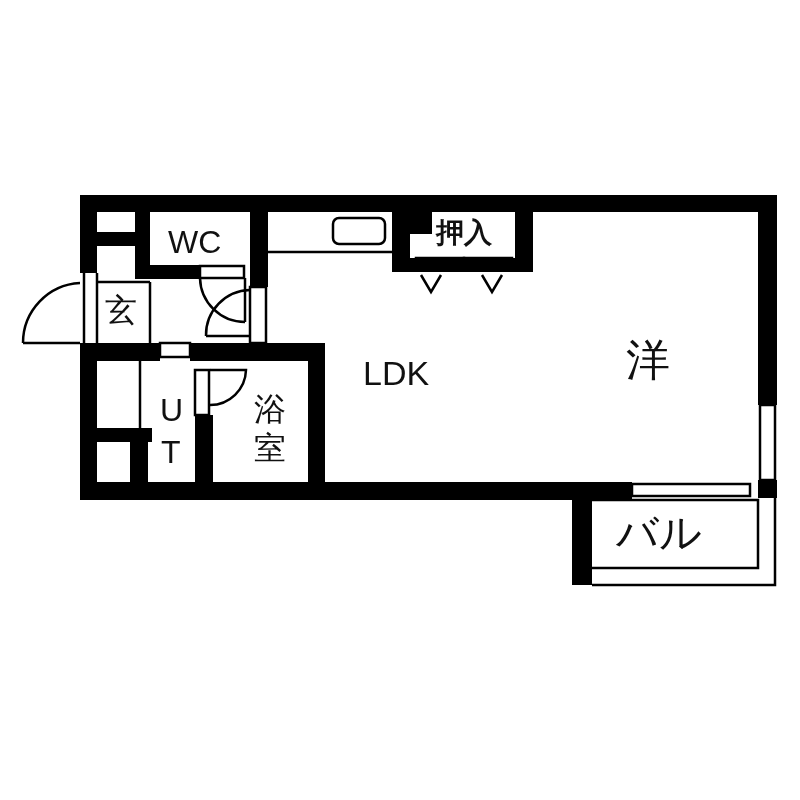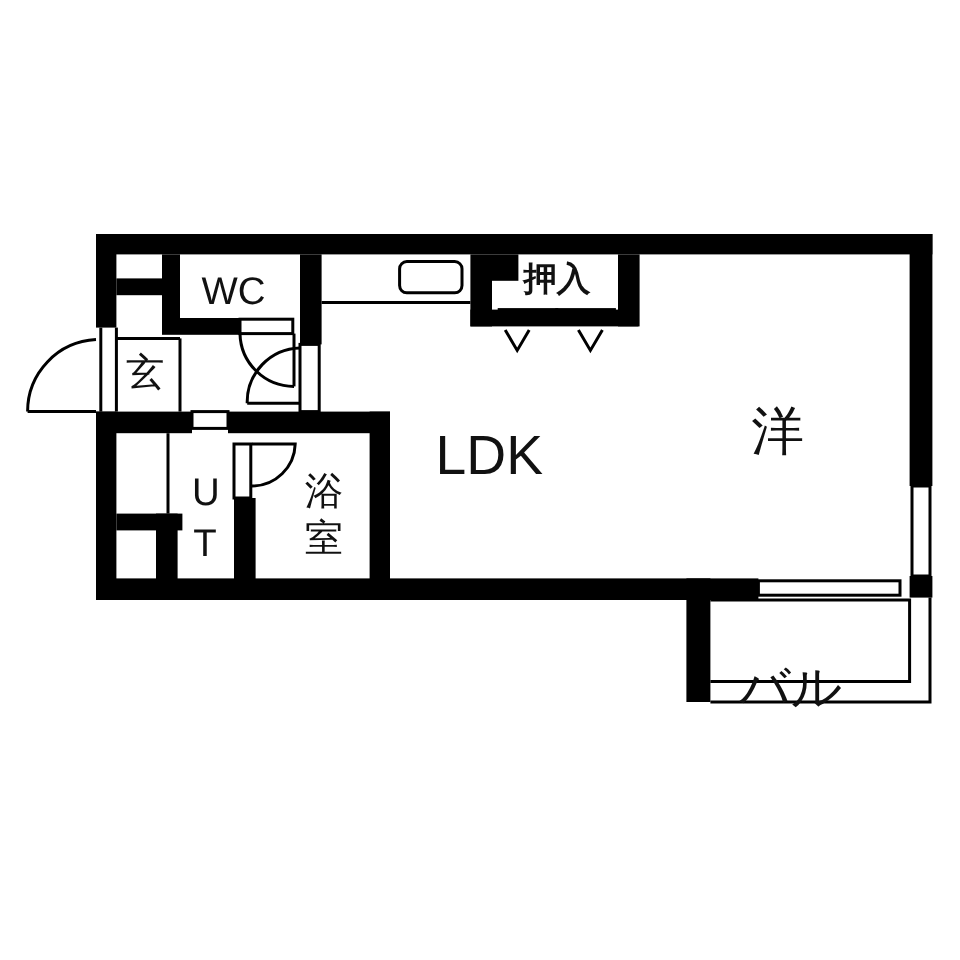--- a/index.html
+++ b/index.html
@@ -91,16 +91,16 @@
     <polyline points="592,585 775,585 775,498"></polyline>
   </g>
 </svg>
 
 <div class="lbl lat" style="left:168px;top:226px;font-size:32px;">WC</div>
 <div class="lbl" style="left:105px;top:294px;font-size:32px;">玄</div>
 <div class="lbl lat" style="left:160px;top:394px;font-size:32px;">U</div>
 <div class="lbl lat" style="left:161px;top:436px;font-size:32px;">T</div>
 <div class="lbl" style="left:254px;top:393px;font-size:32px;">浴</div>
 <div class="lbl" style="left:254px;top:432px;font-size:32px;">室</div>
-<div class="lbl lat" style="left:363px;top:356px;font-size:46px;">LDK</div>
+<div class="lbl lat" style="left:363px;top:356px;font-size:34px;">LDK</div>
 <div class="lbl" style="left:626px;top:338px;font-size:44px;">洋</div>
 <div class="lbl" style="left:436px;top:219px;font-size:28px;font-weight:bold;">押入</div>
-<div class="lbl" style="left:616px;top:512px;font-size:42px;margin-top:40px;">バル</div>
+<div class="lbl" style="left:616px;top:512px;font-size:42px;">バル</div>
 
 </body></html>

